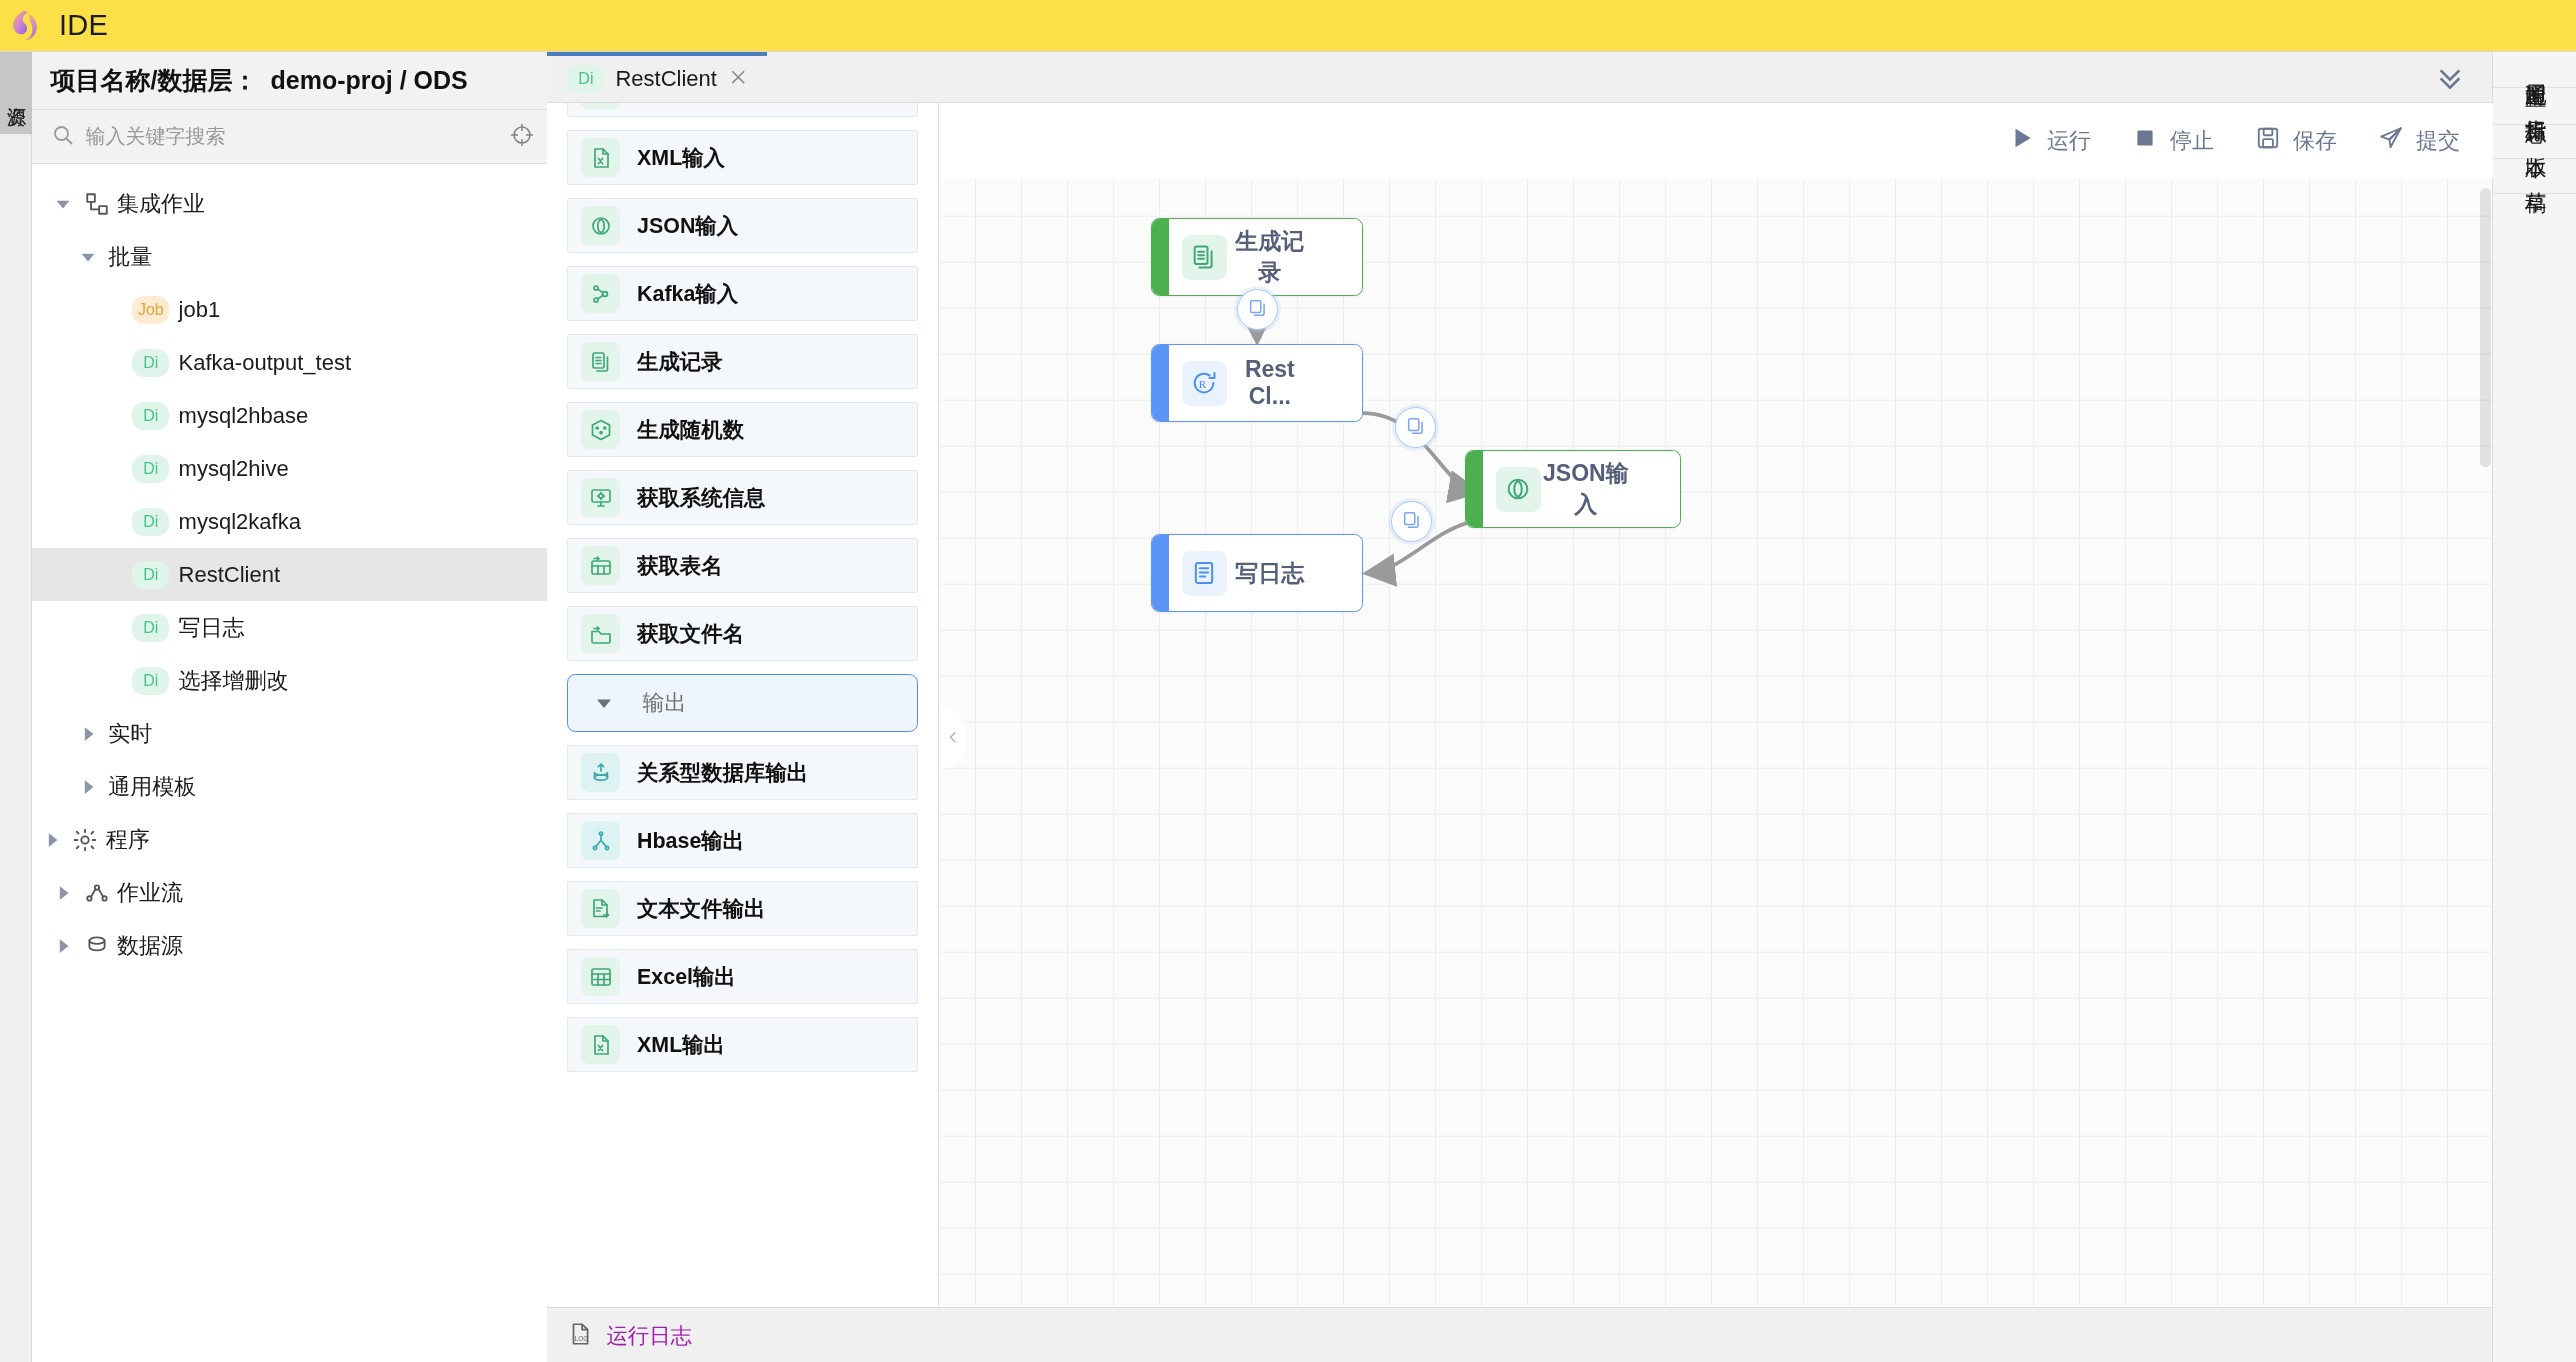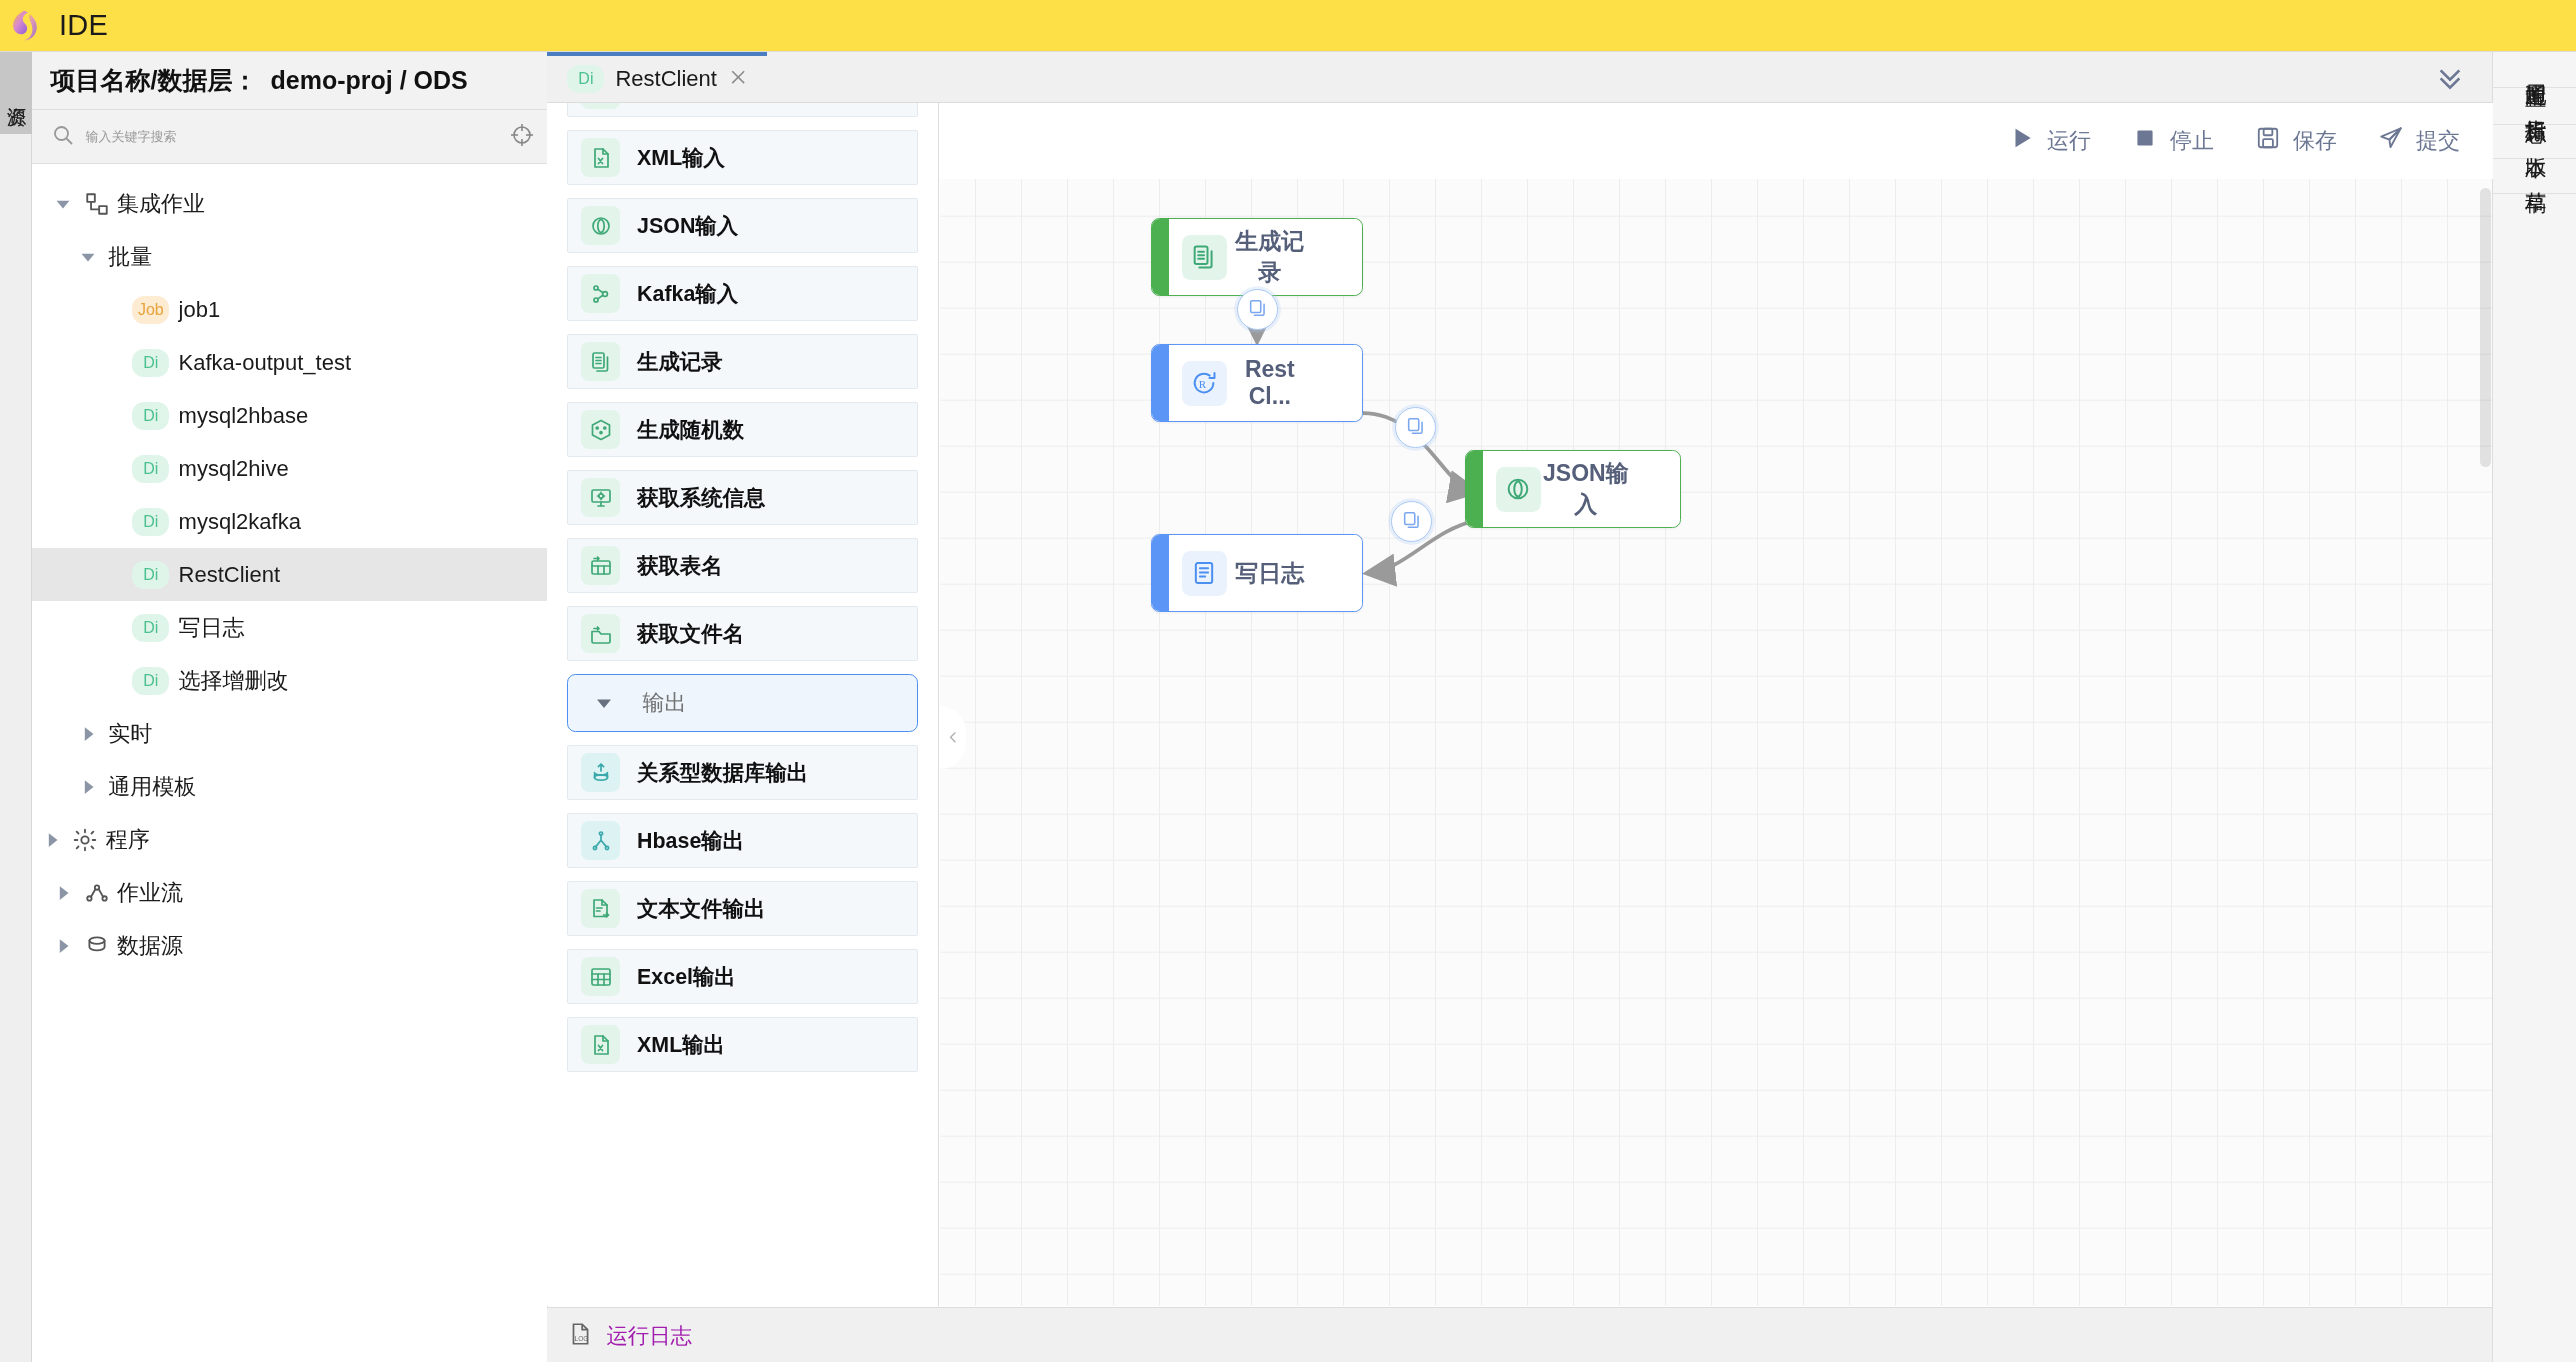--- a/index.html
+++ b/index.html
@@ -62,21 +62,21 @@
   .sidebar-title .sep { display: inline-block; width: 13px; }
   .search-row {
     height: 54px; background: #f2f2f2;
     border-bottom: 0.9px solid #dedede;
     display: flex; align-items: center;
     padding: 0 13px 0 18.6px;
   }
   .search-icon { width: 24px; height: 24px; flex:0 0 24px; color:#999; }
   .search-input {
     flex: 1; border: none; outline: none; background: transparent;
-    font-size: 13px; color: #333;
+    font-size: 20px; color: #333;
     font-family: "Liberation Sans", sans-serif;
     padding-left: 11px;
   }
   .search-input::placeholder { color: #999; }
   .target-icon { width: 24px; height: 24px; flex: 0 0 24px; color:#888; }
 
   .tree { padding-top: 13px; }
   .tree-node {
     display: flex; align-items: center;
     height: 53px; padding-right: 9.3px;

